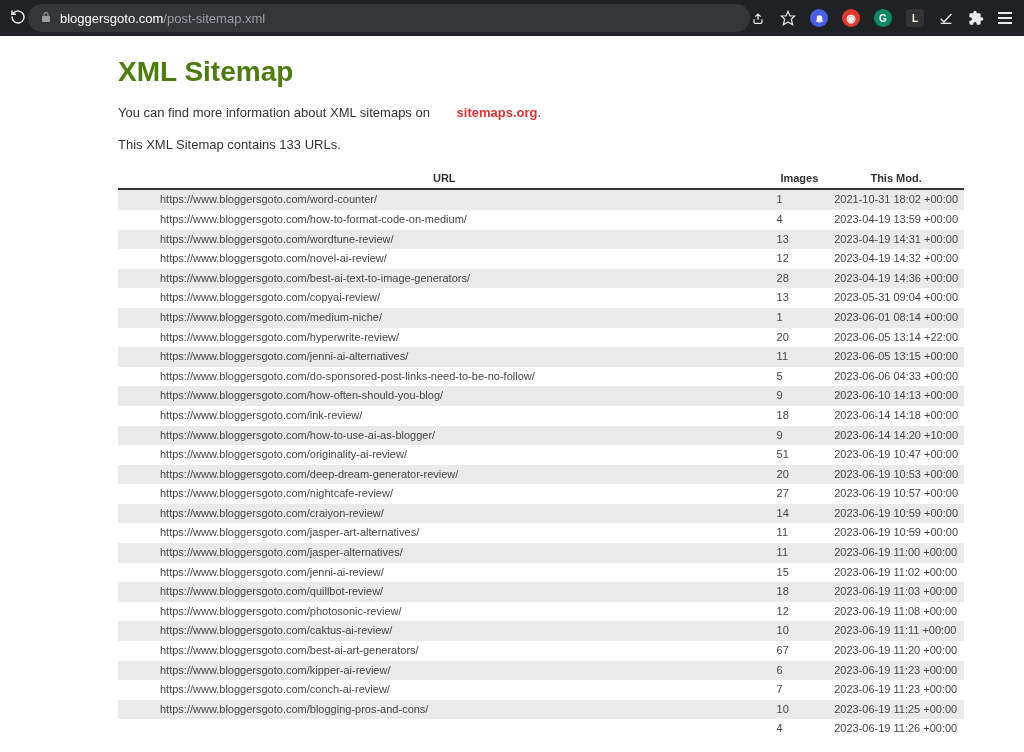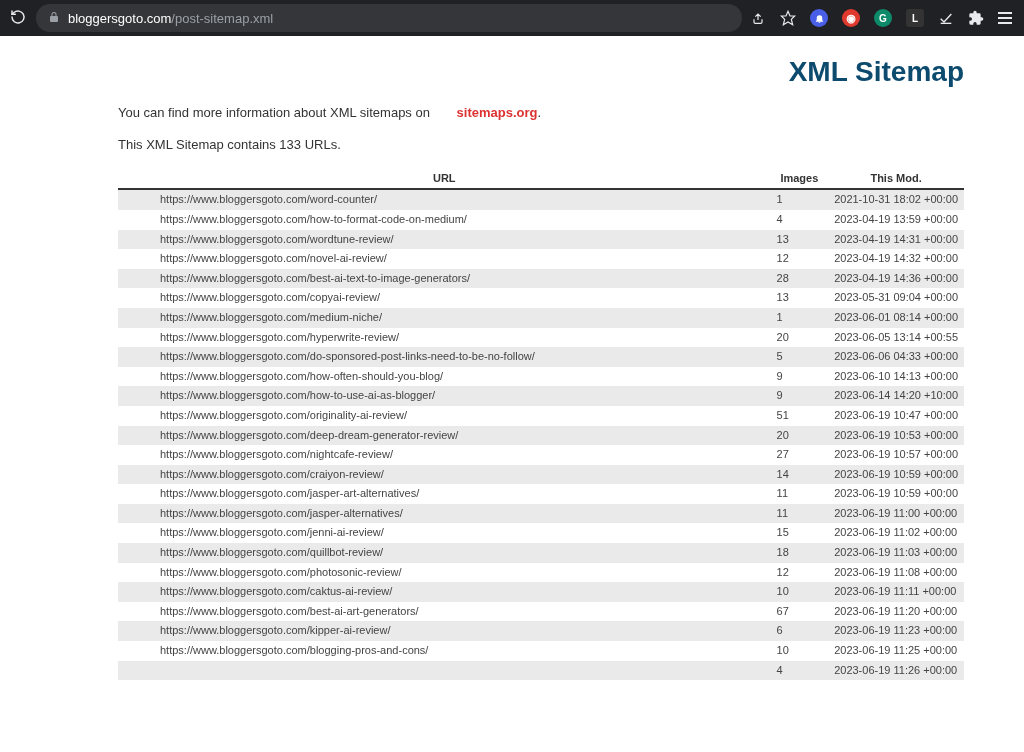--- a/index.html
+++ b/index.html
@@ -4,21 +4,20 @@
   <style>
     * { margin: 0; padding: 0; box-sizing: border-box; }
     body { font-family: Arial, Helvetica, sans-serif; background: #fff; width: 1024px; }
     
     .browser-bar {
       background: #202124;
       height: 36px;
       display: flex;
       align-items: center;
       padding: 0 8px;
-      gap: 8px;
     }
     .reload-icon { color: #e8eaed; cursor: pointer; font-size: 15px; width: 20px; text-align: center; }
     .url-bar {
       flex: 1;
       background: #35363a;
       border-radius: 18px;
       height: 28px;
       display: flex;
       align-items: center;
       padding: 0 12px;
@@ -47,24 +46,23 @@
     .ext-dark { background: #333; color: #fff; }
     .ext-red { background: #e03a2f; color:#fff; border-radius:50%; font-size: 11px; }
     .menu-lines { display:flex; flex-direction:column; gap:3px; }
     .menu-lines span { width:14px; height:2px; background:#e8eaed; display:block; }
 
     .content {
       padding: 20px 60px 0 118px;
     }
     h1 {
       font-size: 28px;
-      color: #0c4a6e;
+      color: #4d7c0f;
       margin-bottom: 16px;
       font-weight: bold;
-      text-align: right;
     }
     .intro {
       font-size: 13px;
       color: #333;
       margin-bottom: 14px;
       line-height: 1.4;
     }
     .intro a { text-decoration: none; }
     .yoast-link { color: #dc3232; font-weight: bold; }
     .sitemaps-link { color: #dc3232; font-weight: bold; margin-left: 23px; }
@@ -208,33 +206,43 @@
           <td>2023-05-31 09:04 +00:00</td>
         </tr>
         <tr>
           <td><a>https://www.bloggersgoto.com/medium-niche/</a></td>
           <td>1</td>
           <td>2023-06-01 08:14 +00:00</td>
         </tr>
         <tr>
           <td><a>https://www.bloggersgoto.com/hyperwrite-review/</a></td>
           <td>20</td>
-          <td>2023-06-05 13:14 +00:55</td>
+          <td>2023-06-05 13:14 +22:00</td>
+        </tr>
+        <tr>
+          <td><a>https://www.bloggersgoto.com/jenni-ai-alternatives/</a></td>
+          <td>11</td>
+          <td>2023-06-05 13:15 +00:00</td>
         </tr>
         <tr>
           <td><a>https://www.bloggersgoto.com/do-sponsored-post-links-need-to-be-no-follow/</a></td>
           <td>5</td>
           <td>2023-06-06 04:33 +00:00</td>
         </tr>
         <tr>
           <td><a>https://www.bloggersgoto.com/how-often-should-you-blog/</a></td>
           <td>9</td>
           <td>2023-06-10 14:13 +00:00</td>
         </tr>
         <tr>
+          <td><a>https://www.bloggersgoto.com/ink-review/</a></td>
+          <td>18</td>
+          <td>2023-06-14 14:18 +00:00</td>
+        </tr>
+        <tr>
           <td><a>https://www.bloggersgoto.com/how-to-use-ai-as-blogger/</a></td>
           <td>9</td>
           <td>2023-06-14 14:20 +10:00</td>
         </tr>
         <tr>
           <td><a>https://www.bloggersgoto.com/originality-ai-review/</a></td>
           <td>51</td>
           <td>2023-06-19 10:47 +00:00</td>
         </tr>
         <tr>
@@ -286,20 +294,25 @@
           <td><a>https://www.bloggersgoto.com/best-ai-art-generators/</a></td>
           <td>67</td>
           <td>2023-06-19 11:20 +00:00</td>
         </tr>
         <tr>
           <td><a>https://www.bloggersgoto.com/kipper-ai-review/</a></td>
           <td>6</td>
           <td>2023-06-19 11:23 +00:00</td>
         </tr>
         <tr>
+          <td><a>https://www.bloggersgoto.com/conch-ai-review/</a></td>
+          <td>7</td>
+          <td>2023-06-19 11:23 +00:00</td>
+        </tr>
+        <tr>
           <td><a>https://www.bloggersgoto.com/blogging-pros-and-cons/</a></td>
           <td>10</td>
           <td>2023-06-19 11:25 +00:00</td>
         </tr>
         <tr>
           <td></td>
           <td>4</td>
           <td>2023-06-19 11:26 +00:00</td>
         </tr>
       </tbody>

